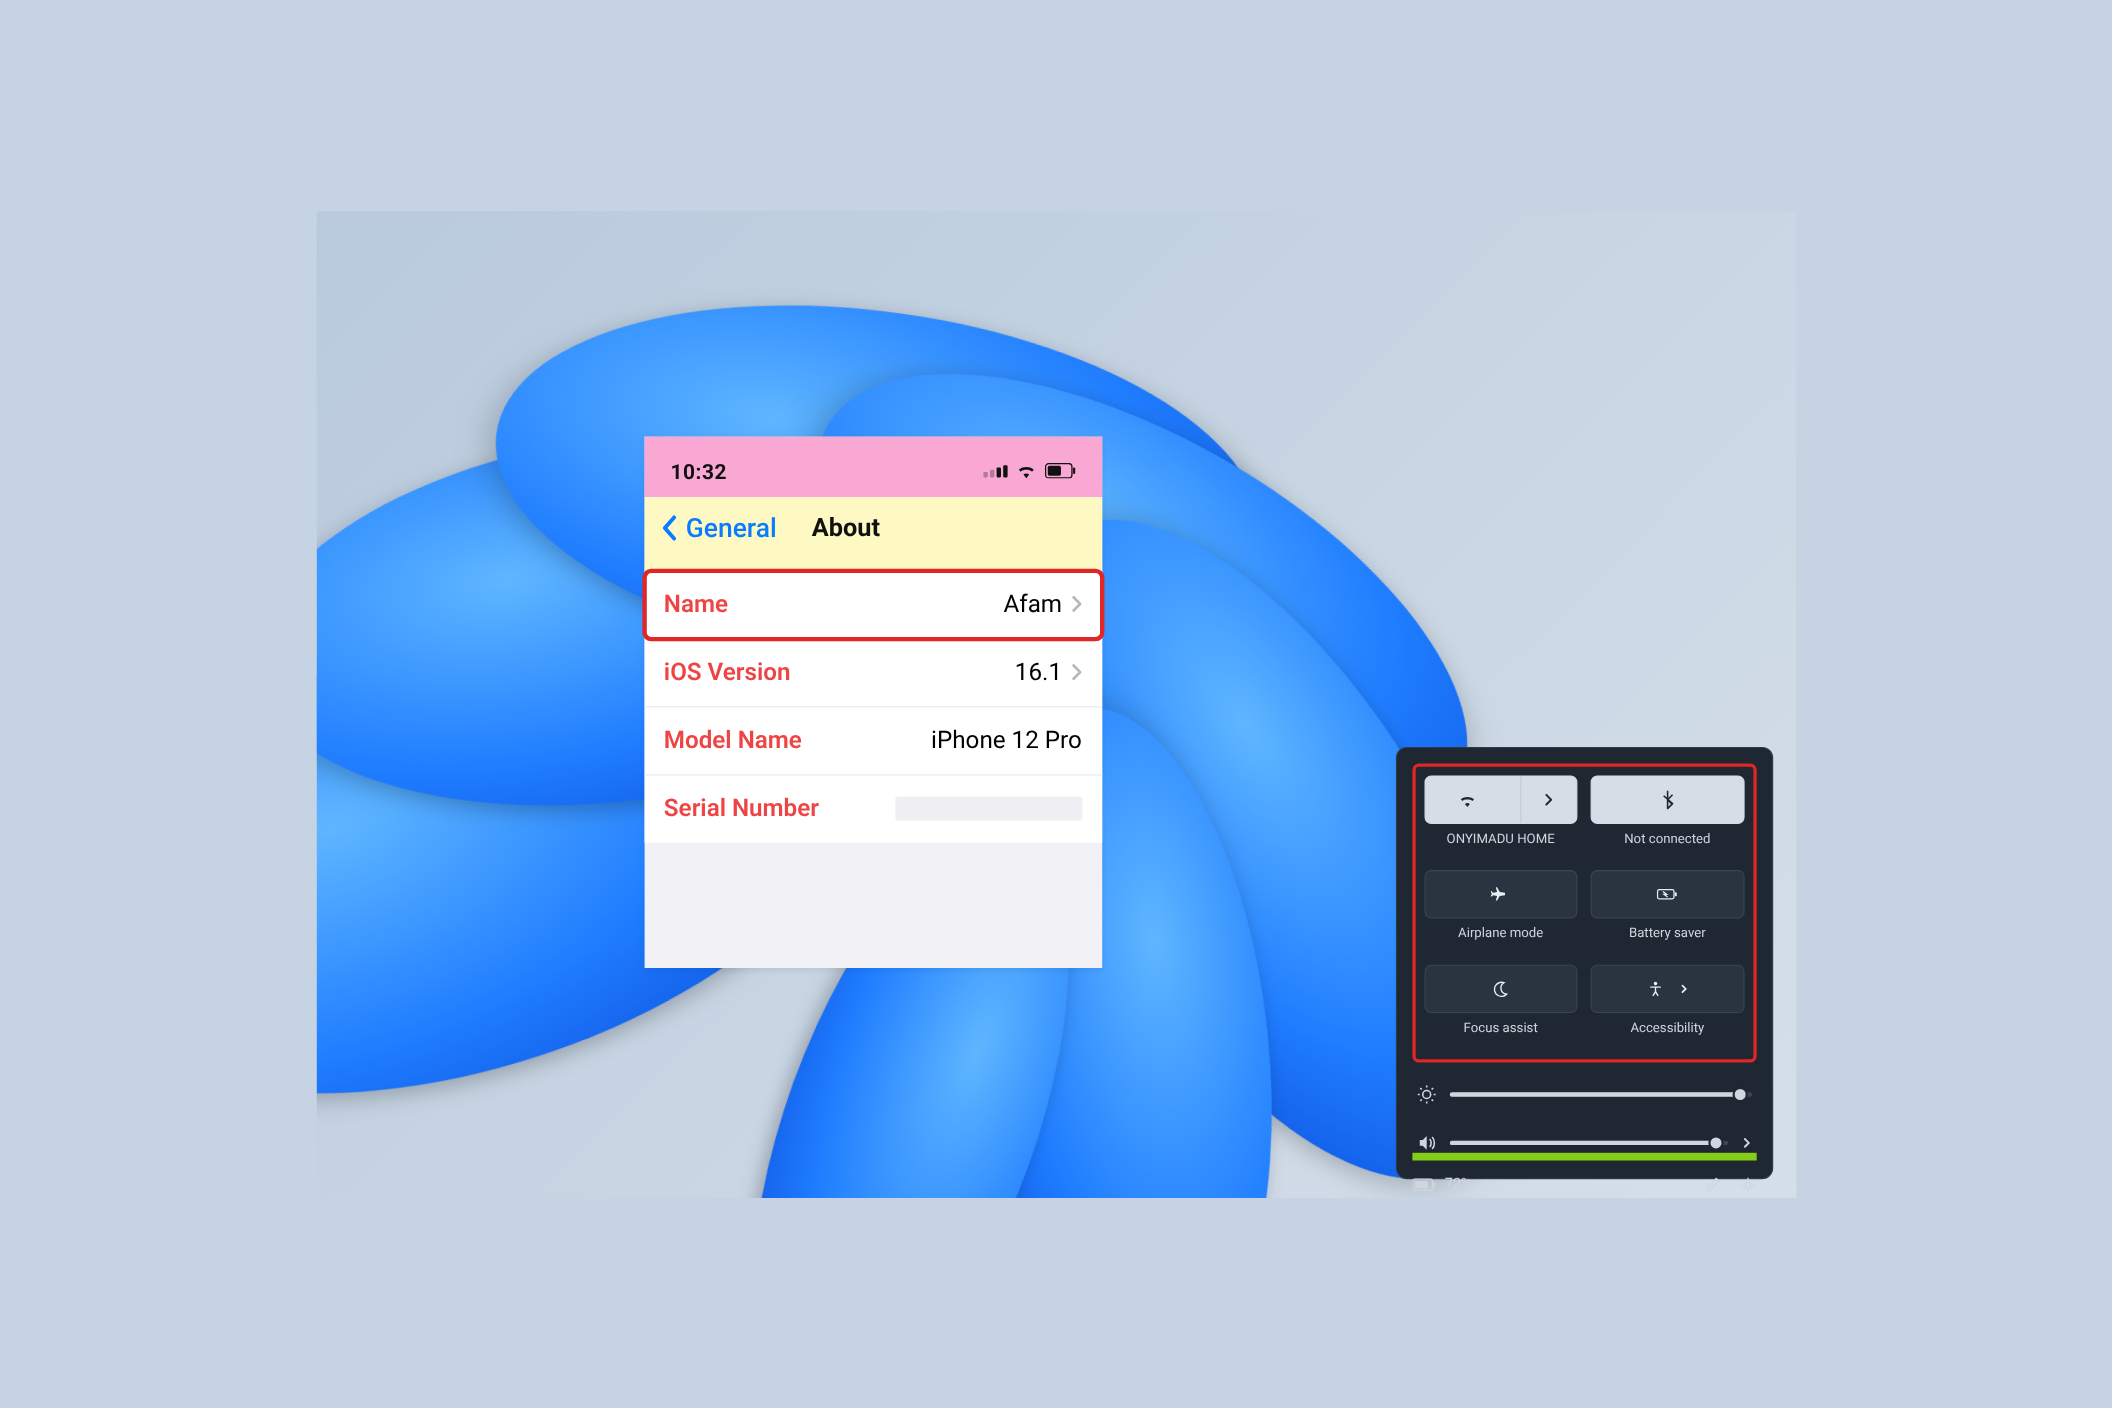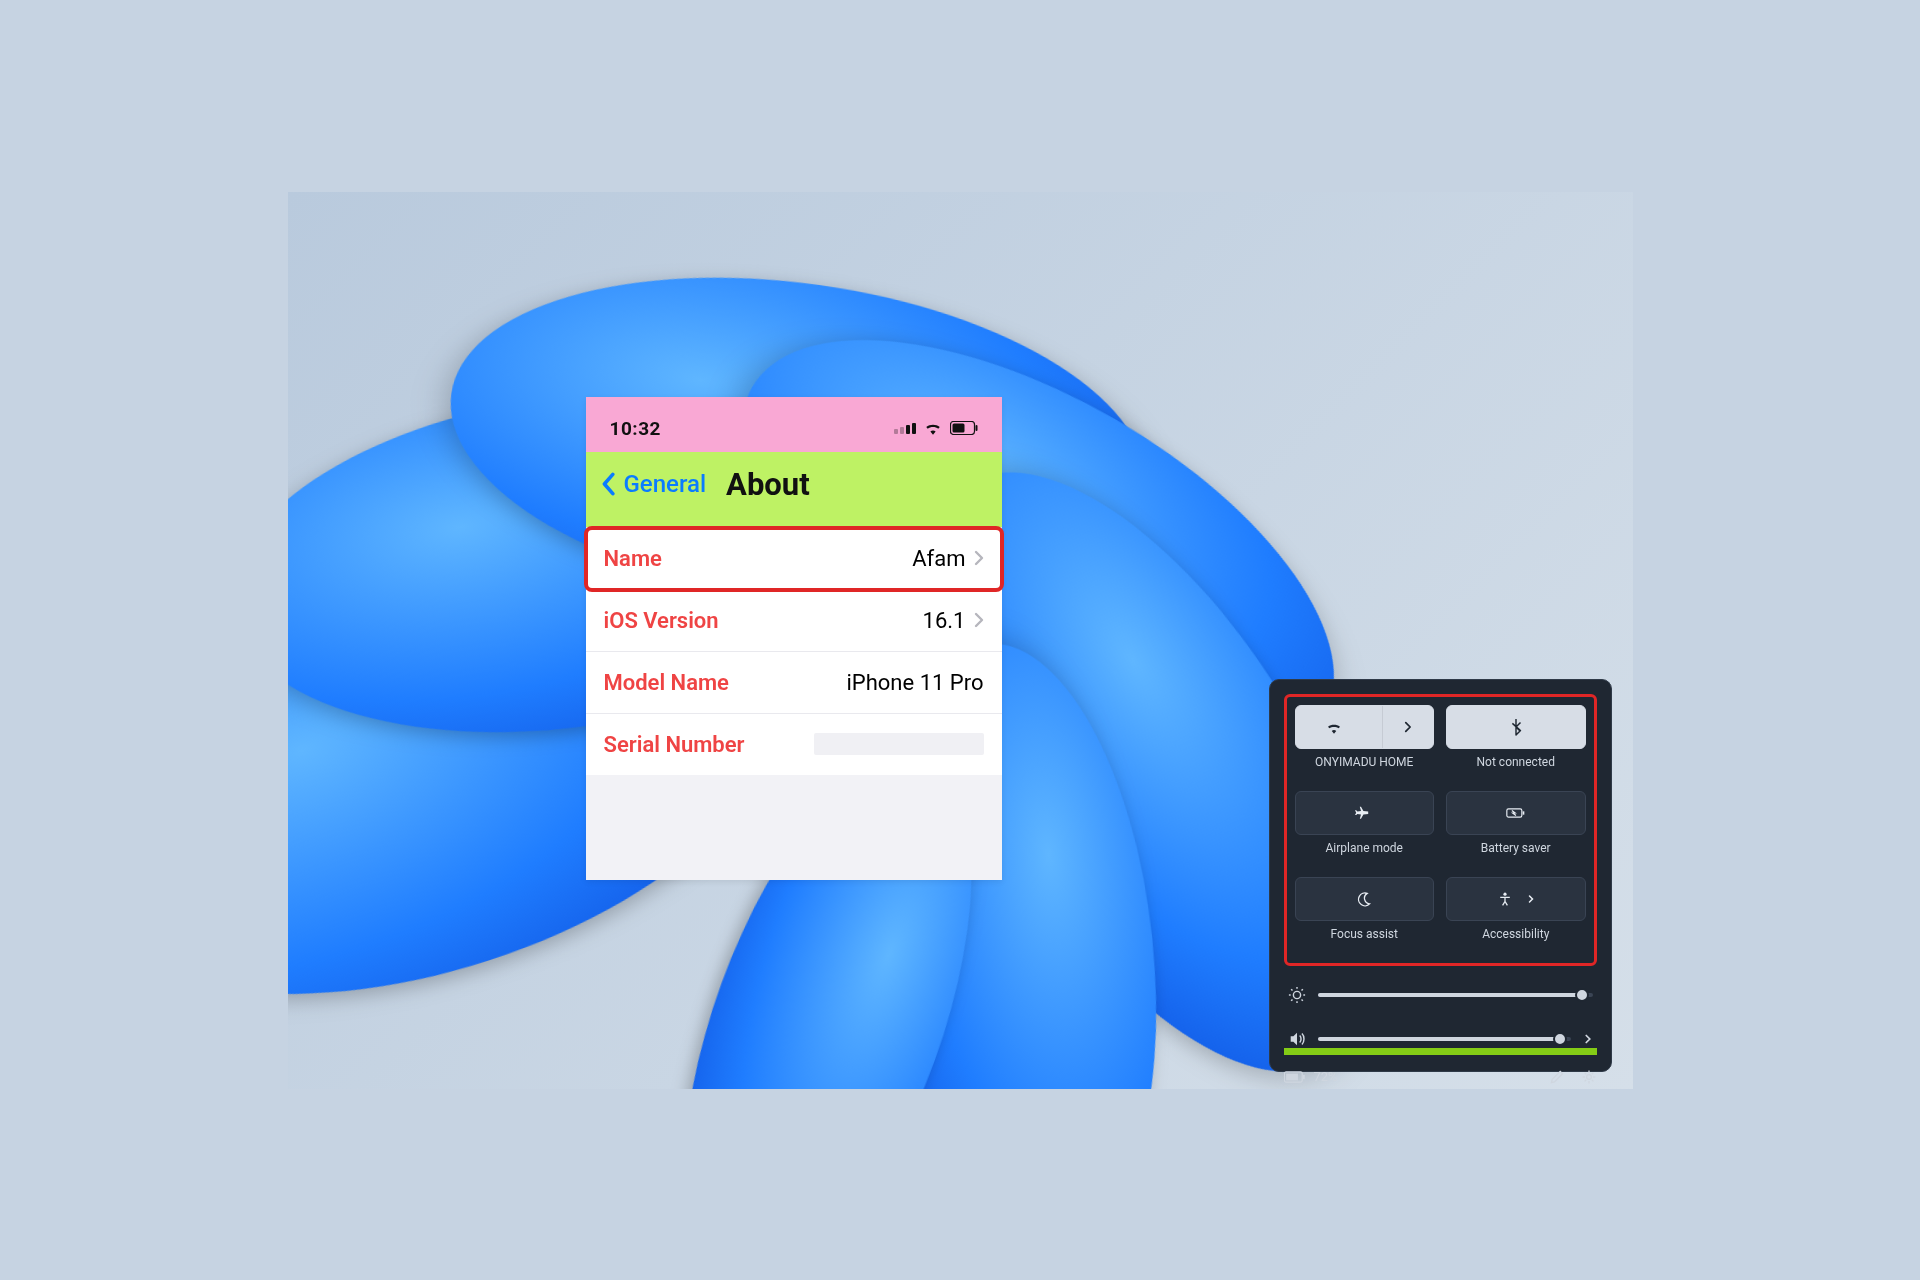--- a/index.html
+++ b/index.html
@@ -68,35 +68,35 @@
 .sig-dots span { display:block; width:4px; background:#111; border-radius:1px;}
 .sig-dots span:nth-child(1){height:5px;opacity:.3}
 .sig-dots span:nth-child(2){height:7px;opacity:.3}
 .sig-dots span:nth-child(3){height:9px}
 .sig-dots span:nth-child(4){height:11px}
 .iphone-nav {
   display: flex;
   align-items: center;
   gap: 8px;
   padding: 14px 14px 24px 14px;
-  background: #bef264;
+  background: #fef9c3;
 }
 .back-chev {
   color: #0a7cff;
 }
 .back-label {
   color: #0a7cff;
   font-size: 24px;
   font-weight: 500;
 }
 .nav-title {
   color: #111;
-  font-size: 31px;
+  font-size: 23px;
   font-weight: 700;
-  margin-left: 12px;
+  margin-left: 24px;
 }
 .list {
   background: #fff;
   border-top: 1px solid #e6e6ea;
 }
 .row {
   display: flex;
   align-items: center;
   justify-content: space-between;
   padding: 18px 18px;
@@ -274,21 +274,21 @@
           <span class="row-value">
             <span class="gray">16.1</span>
             <svg width="10" height="16" viewBox="0 0 10 16">
                 <path fill="none" stroke="#b6b6bd" stroke-width="2.4" stroke-linecap="round" stroke-linejoin="round" d="M2 2 L8 8 L2 14"></path>
               </svg>
           </span>
         </div>
         <div class="row">
           <span class="row-label">Model Name</span>
           <span class="row-value">
-              <span class="gray">iPhone 11 Pro</span>
+              <span class="gray">iPhone 12 Pro</span>
             </span>
         </div>
         <div class="row" style="border-bottom:none;">
           <span class="row-label">Serial Number</span>
           <span class="row-value">
               <span class="redacted"></span>
             </span>
         </div>
       </div>
     </div>

